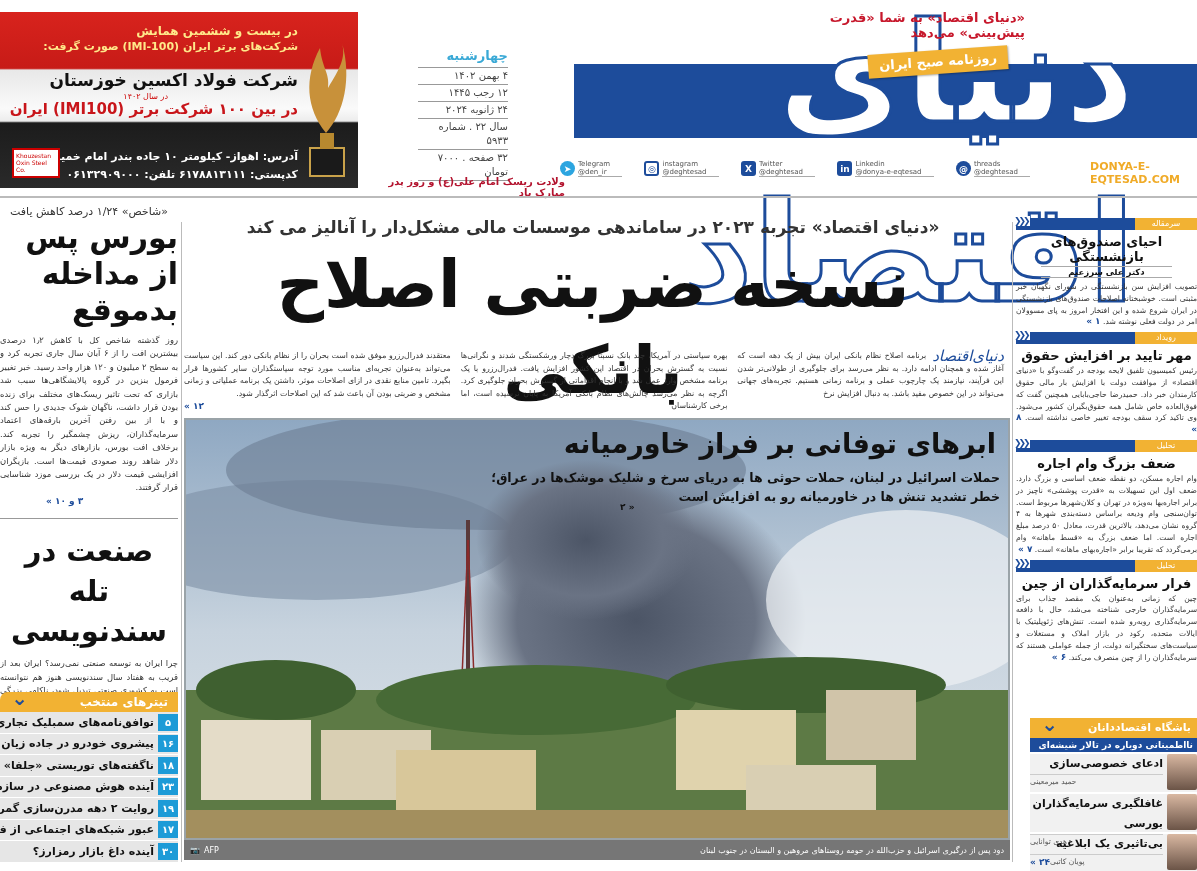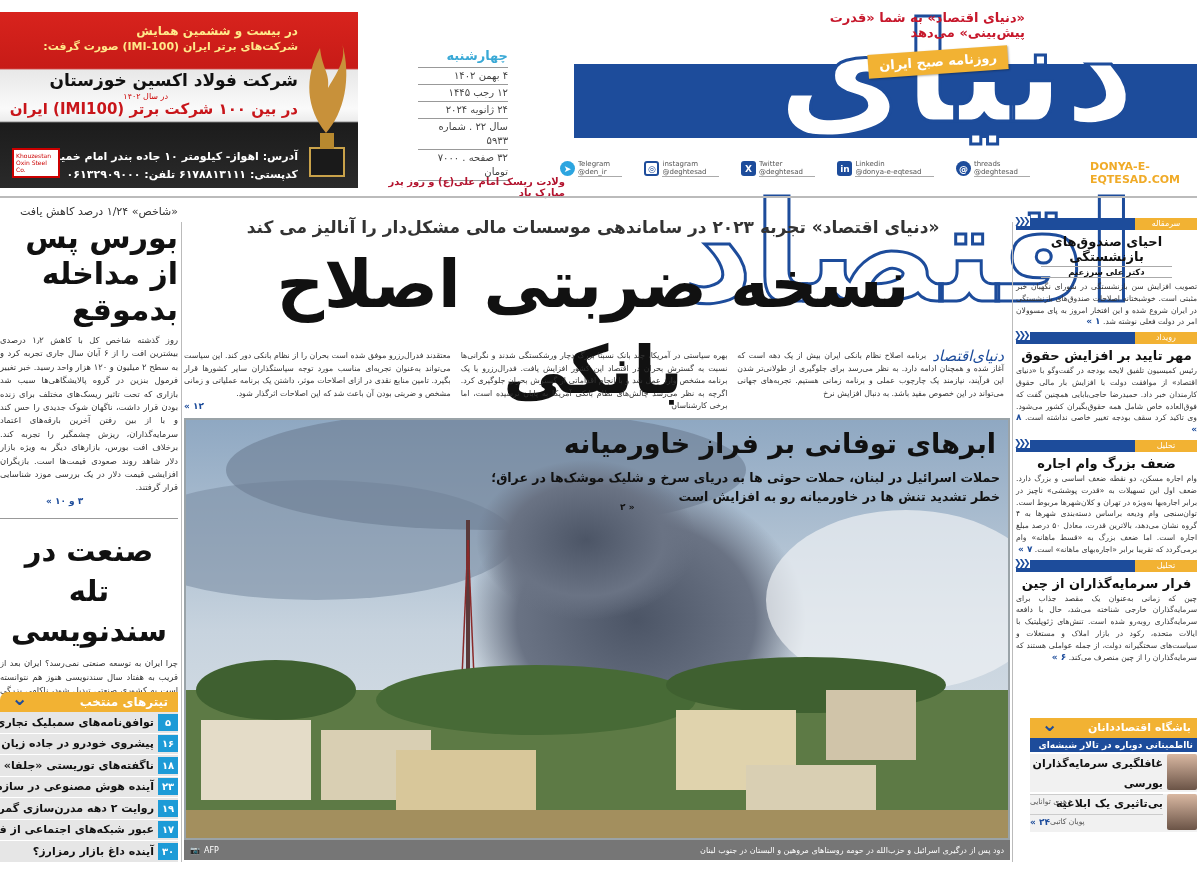--- a/index.html
+++ b/index.html
@@ -32,21 +32,21 @@
 
   .socials{left:560px;top:160px;width:470px;display:flex;justify-content:space-between;direction:ltr;}
   .social{display:flex;align-items:center;gap:3px;}
   .s-icon{width:15px;height:15px;border-radius:3px;display:flex;align-items:center;justify-content:center;font-size:9px;color:#fff;font-weight:bold;}
   .s-text{font-size:7px;color:#555;line-height:8px;border-bottom:1px solid #aaa;padding-right:12px;}
 
   .top-rule{left:0;top:196px;width:1197px;height:2px;background:#bbb;}
 
   
   .col-left{left:0;top:205px;width:178px;}
-  .kicker-left{font-size:11px;color:#333;}
+  .kicker-left{font-size:11px;color:#333;text-align:center;}
   .head-left{font-size:30px;font-weight:bold;line-height:36px;margin-top:2px;}
   .body-left{font-size:8.4px;line-height:13.4px;color:#333;margin-top:6px;text-align:justify;}
   .ref{color:#1d4c9b;font-weight:bold;font-size:9px;}
   .sep{height:1px;background:#999;margin:10px 0 12px;}
   .head-left2{font-size:29px;font-weight:bold;line-height:40px;text-align:center;}
   .picks{left:0;top:692px;width:178px;}
   .picks-head{height:20px;background:#f2b233;color:#fff;font-size:12px;font-weight:bold;padding-right:10px;line-height:20px;position:relative;border-radius:8px 0 0 0;}
   .chev{position:absolute;left:4px;top:-4px;width:24px;height:24px;color:#1d4c9b;font-size:20px;line-height:20px;}
   .pick{display:flex;align-items:center;gap:4px;height:21.5px;border-bottom:1px solid #fff;background:#e6e6e6;}
   .pick-num{width:20px;height:17px;background:#1d9bd7;color:#fff;font-size:10px;font-weight:bold;text-align:center;line-height:17px;flex:0 0 20px;}
@@ -321,20 +321,27 @@
 
 <div class="abs rtl club">
   <div class="club-head">
     <span>باشگاه اقتصاددانان</span>
     <span class="chev" style="left:4px;top:-4px;">⌄</span>
   </div>
   <div class="club-sub">نااطمینانی دوباره در تالار شیشه‌ای</div>
   <div class="club-item">
     <div class="avatar"></div>
     <div class="club-text">
+        <div class="club-title">ادعای خصوصی‌سازی</div>
+        <div class="club-author">حمید میرمعینی</div>
+      </div>
+  </div>
+  <div class="club-item">
+    <div class="avatar"></div>
+    <div class="club-text">
         <div class="club-title">غافلگیری سرمایه‌گذاران بورسی</div>
         <div class="club-author">هدی توانایی</div>
       </div>
   </div>
   <div class="club-item">
     <div class="avatar"></div>
     <div class="club-text">
         <div class="club-title">بی‌تاثیری یک ابلاغیه</div>
         <div class="club-author"><span>پویان کاتبی</span> <span class="ref" style="float:left;">۲۴ »</span></div>
       </div>

